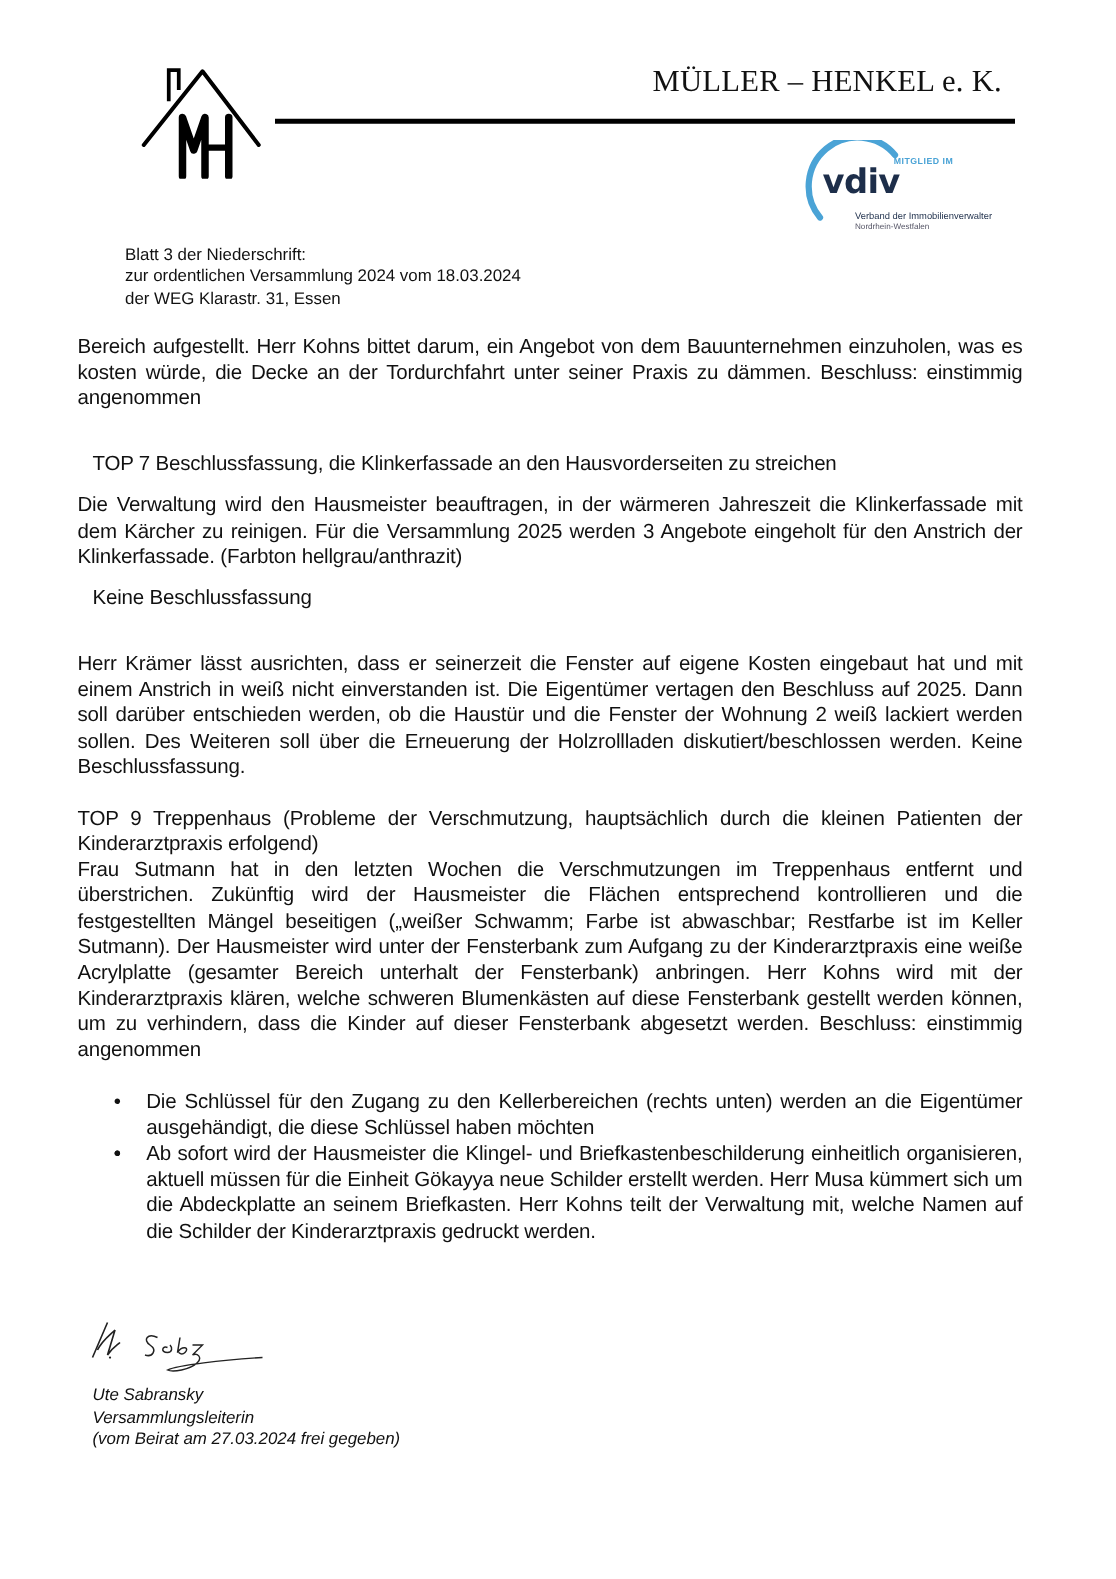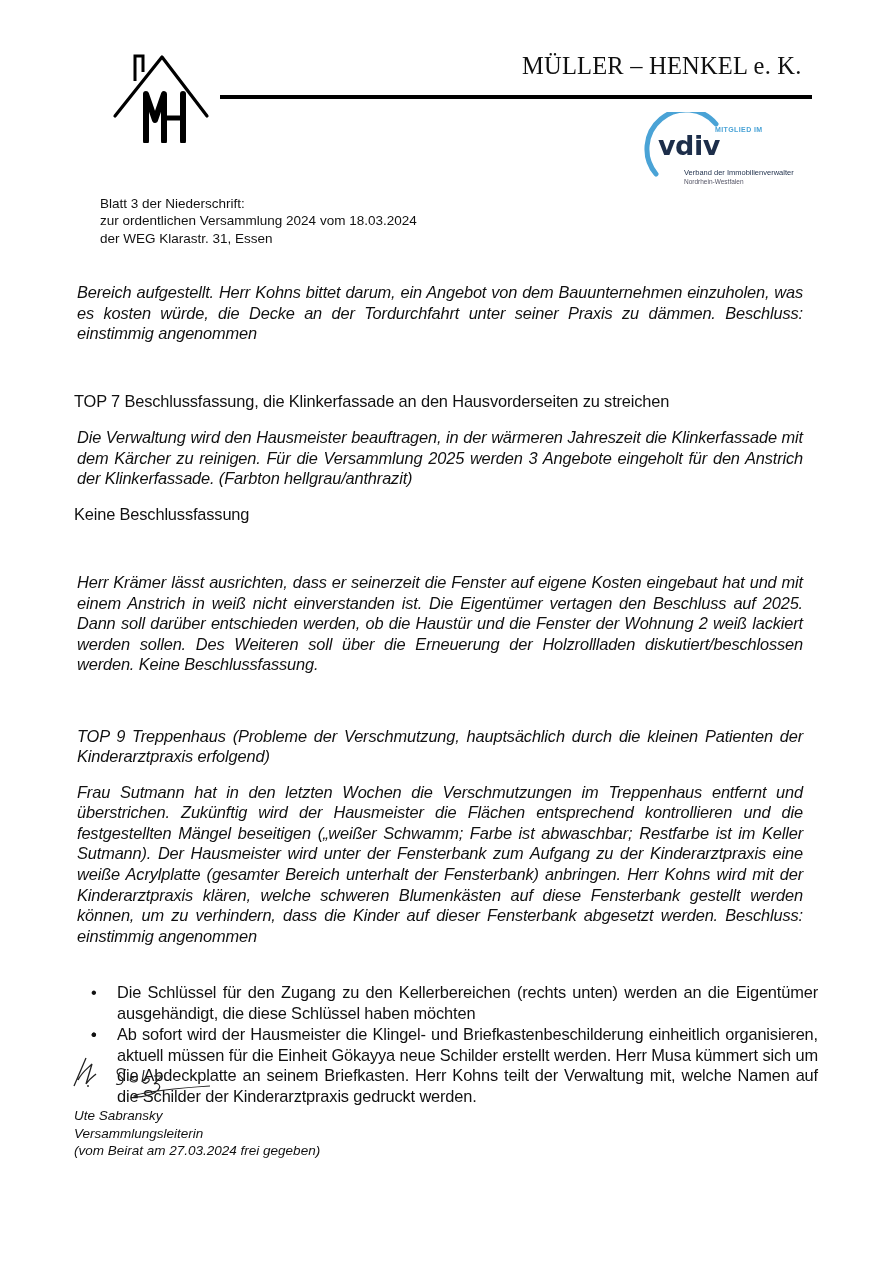--- a/index.html
+++ b/index.html
@@ -21,21 +21,21 @@
     font-size: 7.5px; color: #1d2e4a; white-space: nowrap; }
   .vdiv .sub2 { position: absolute; left: 40px; top: 66px; font-family: "Liberation Sans", sans-serif;
     font-size: 6.5px; color: #556; white-space: nowrap; }
 
   .meta { position: absolute; left: 68px; top: 195px; font-family: "Liberation Sans", sans-serif;
     font-size: 13.5px; line-height: 17.3px; margin-left: 32px; }
   .meta div { white-space: nowrap; }
 
   .body { position: absolute; left: 62px; top: 267px; width: 756px; font-family: "Liberation Sans", sans-serif;
     font-size: 16.4px; line-height: 20.6px; letter-spacing: -0.15px; }
-  .para { text-align: justify; margin: 15px; font-style: italic; }
+  .para { text-align: justify; margin: 0; }
   .para.last-left { text-align-last: left; }
   .gap { height: 20.6px; }
   .line { margin: 12px; white-space: nowrap; }
 
   ul.bullets { list-style: none; margin: 0; padding: 0; }
   ul.bullets li { position: relative; padding-left: 55px; text-align: justify; margin: 0 0 1px 0; }
   ul.bullets li .dot { position: absolute; left: 29px; top: 0; }
 
   .sig { position: absolute; left: 68px; top: 1050px; width: 160px; height: 52px; }
   .signer { position: absolute; left: 74px; top: 1107px; font-family: "Liberation Sans", sans-serif;

